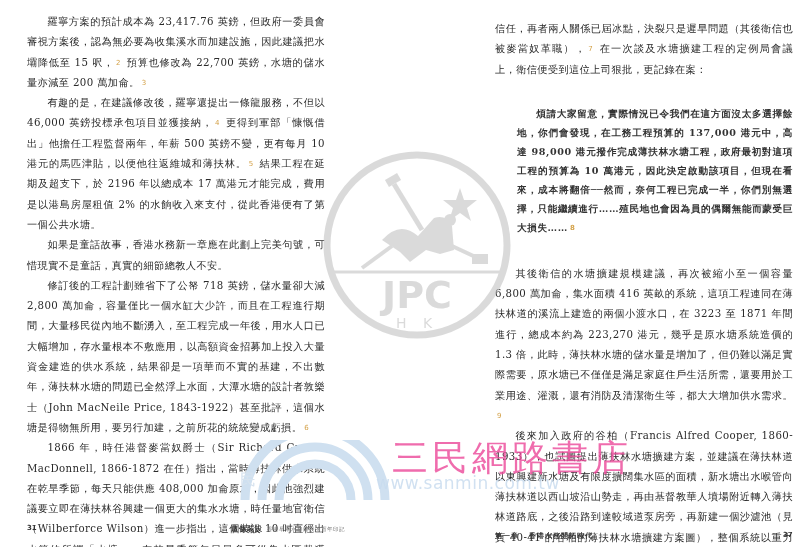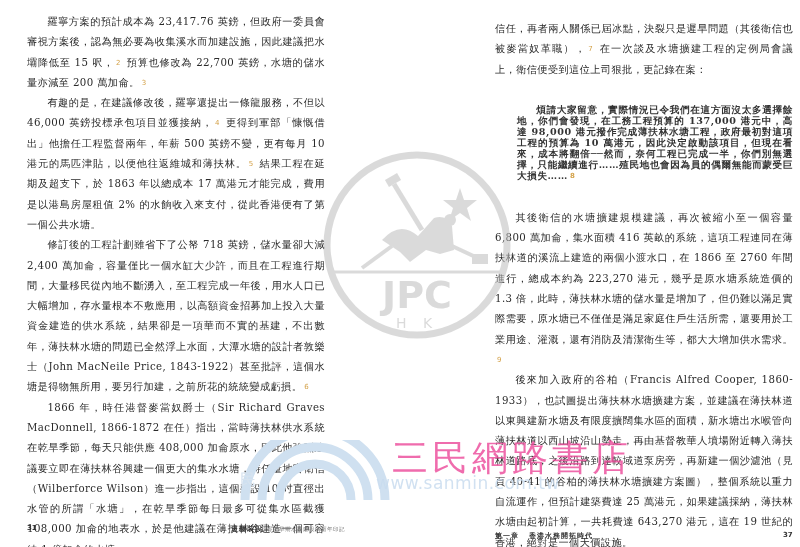--- a/index.html
+++ b/index.html
@@ -11,21 +11,21 @@
   .col { position:absolute; top:12px; }
   .page-left .col { left:27px; width:298px; }
   .page-right .col { left:77px; width:298px; }
   p.para { margin:0; font-size:10.2px; line-height:20.3px; text-align:justify;
            letter-spacing:0.4px; }
   p.indent { text-indent:2em; }
   p.noind { text-indent:0; }
   .fn { color:#d4a24a; font-size:7px; font-family:"DejaVu Sans", sans-serif;
         vertical-align:1px; margin:0 2px; }
   .quote { margin:24px 0 26px 0; padding:0 0 0 22px; }
-  .quote p { margin:0; font-size:9.6px; line-height:11px; letter-spacing:0.6px;
+  .quote p { margin:0; font-size:9.6px; line-height:19px; letter-spacing:0.6px;
              text-align:justify; font-weight:bold; color:#333; }
   .quote p.first { text-indent:2em; }
   .footer { position:absolute; top:524px; font-size:7px; color:#333;
             font-family:"DejaVu Sans", sans-serif; font-weight:bold; }
   .page-left .pno { left:27px; }
   .page-left .running { left:231px; letter-spacing:1px; }
   .page-right .pno { left:365px; }
   .page-right .running { left:77px; letter-spacing:1px; }
   .running .sub { font-weight:normal; color:#777; font-size:5.5px; margin-left:4px; letter-spacing:0.5px; }
   .running .gap { display:inline-block; width:10px; }
@@ -39,40 +39,41 @@
                     font-family:"DejaVu Sans", sans-serif; letter-spacing:0.5px; opacity:0.85; }
   .wm-sanmin .min { position:absolute; left:0px; top:30px; font-size:16px; color:#d7e3ef;
                     font-family:"DejaVu Sans", sans-serif; }
 </style>
 </head>
 <body>
 
 <div class="page page-left">
   <div class="col" id="left-col">
       <p class="para indent"><span>羅寧方案的預計成本為 23,417.76 英鎊，但政府一委員會審視方案後，認為無必要為收集溪水而加建設施，因此建議把水壩降低至 15 呎，</span><span class="fn">2</span><span> 預算也修改為 22,700 英鎊，水塘的儲水量亦減至 200 萬加侖。</span><span class="fn">3</span></p>
-      <p class="para indent"><span>有趣的是，在建議修改後，羅寧還提出一條龍服務，不但以 46,000 英鎊投標承包項目並獲接納，</span><span class="fn">4</span><span> 更得到軍部「慷慨借出」他擔任工程監督兩年，年薪 500 英鎊不變，更有每月 10 港元的馬匹津貼，以便他往返維城和薄扶林。</span><span class="fn">5</span><span> 結果工程在延期及超支下，於 1863 年以總成本 17 萬港元才能完成，費用是以港島房屋租值 2% 的水餉收入來支付，從此香港便有了第一個公共水塘。</span></p>
-      <p class="para indent"><span>修訂後的工程計劃雖省下了公帑 718 英鎊，儲水量卻大減 2,400 萬加侖，容量僅比一個水缸大少許，而且在工程進行期間，大量移民從內地不斷湧入，至工程完成一年後，用水人口已大幅增加，存水量根本不敷應用，以高額資金招募加上投入大量資金建造的供水系統，結果卻是一項華而不實的基建，不出數年，薄扶林水塘的問題已全然浮上水面，大潭水塘的設計者敦樂士（John MacNeile Price, 1843-1922）甚至批評，這個水塘是得物無所用，要另行加建，之前所花的統統變成虧損。</span><span class="fn">6</span></p>
+      <p class="para indent"><span>有趣的是，在建議修改後，羅寧還提出一條龍服務，不但以 46,000 英鎊投標承包項目並獲接納，</span><span class="fn">4</span><span> 更得到軍部「慷慨借出」他擔任工程監督兩年，年薪 500 英鎊不變，更有每月 10 港元的馬匹津貼，以便他往返維城和薄扶林。</span><span class="fn">5</span><span> 結果工程在延期及超支下，於 2196 年以總成本 17 萬港元才能完成，費用是以港島房屋租值 2% 的水餉收入來支付，從此香港便有了第一個公共水塘。</span></p>
+      <p class="para indent"><span>如果是童話故事，香港水務新一章應在此劃上完美句號，可惜現實不是童話，真實的細節總教人不安。</span></p>
+      <p class="para indent"><span>修訂後的工程計劃雖省下了公帑 718 英鎊，儲水量卻大減 2,800 萬加侖，容量僅比一個水缸大少許，而且在工程進行期間，大量移民從內地不斷湧入，至工程完成一年後，用水人口已大幅增加，存水量根本不敷應用，以高額資金招募加上投入大量資金建造的供水系統，結果卻是一項華而不實的基建，不出數年，薄扶林水塘的問題已全然浮上水面，大潭水塘的設計者敦樂士（John MacNeile Price, 1843-1922）甚至批評，這個水塘是得物無所用，要另行加建，之前所花的統統變成虧損。</span><span class="fn">6</span></p>
       <p class="para indent"><span>1866 年，時任港督麥當奴爵士（Sir Richard Graves MacDonnell, 1866-1872 在任）指出，當時薄扶林供水系統在乾旱季節，每天只能供應 408,000 加侖原水，因此他強烈建議要立即在薄扶林谷興建一個更大的集水水塘，時任量地官衛信（Wilberforce Wilson）進一步指出，這個裝設 10 吋直徑出水管的所謂「水塘」，在乾旱季節每日最多可從集水區截獲 108,000 加侖的地表水，於是他建議在薄扶林谷建造一個可容納 1 億加侖的水塘。</span></p>
     </div>
   <div class="footer pno">31</div>
   <div class="footer running">
     <span>這個裝設</span><span class="sub">香港早期水務建設的百年印記</span>
   </div>
 </div>
 
 <div class="page page-right">
   <div class="col">
     <div id="right-before">
         <p class="para noind"><span>信任，再者兩人關係已屆冰點，決裂只是遲早問題（其後衛信也被麥當奴革職），</span><span class="fn">7</span><span> 在一次談及水塘擴建工程的定例局會議上，衛信便受到這位上司狠批，更記錄在案：</span></p>
       </div>
     <div class="quote">
       <p class="first"><span>煩請大家留意，實際情況已令我們在這方面沒太多選擇餘地，你們會發現，在工務工程預算的 137,000 港元中，高達 98,000 港元撥作完成薄扶林水塘工程，政府最初對這項工程的預算為 10 萬港元，因此決定啟動該項目，但現在看來，成本將翻倍──然而，奈何工程已完成一半，你們別無選擇，只能繼續進行……殖民地也會因為員的偶爾無能而蒙受巨大損失……</span><span class="fn">8</span></p>
     </div>
     <div id="right-after">
-        <p class="para indent"><span>其後衛信的水塘擴建規模建議，再次被縮小至一個容量 6,800 萬加侖，集水面積 416 英畝的系統，這項工程連同在薄扶林道的溪流上建造的兩個小渡水口，在 1866 至 2760 年間進行，總成本約為 223,270 港元，幾乎是原水塘系統造價的 1.3 倍，此時，薄扶林水塘的儲水量是增加了，但仍難以滿足實際需要，原水塘已不僅僅是滿足家庭住戶生活所需，還要用於工業用途、灌溉，還有消防及清潔衛生等，都大大增加供水需求。</span><span class="fn">9</span></p>
+        <p class="para indent"><span>其後衛信的水塘擴建規模建議，再次被縮小至一個容量 6,800 萬加侖，集水面積 416 英畝的系統，這項工程連同在薄扶林道的溪流上建造的兩個小渡水口，在 3223 至 1871 年間進行，總成本約為 223,270 港元，幾乎是原水塘系統造價的 1.3 倍，此時，薄扶林水塘的儲水量是增加了，但仍難以滿足實際需要，原水塘已不僅僅是滿足家庭住戶生活所需，還要用於工業用途、灌溉，還有消防及清潔衛生等，都大大增加供水需求。</span><span class="fn">9</span></p>
         <p class="para indent"><span>後來加入政府的谷柏（Francis Alfred Cooper, 1860-1933），也試圖提出薄扶林水塘擴建方案，並建議在薄扶林道以東興建新水塘及有限度擴闊集水區的面積，新水塘出水喉管向薄扶林道以西山坡沿山勢走，再由基督教華人墳場附近轉入薄扶林道路底，之後沿路到達較域道泵房旁，再新建一個沙濾池（見頁 40-41 的谷柏的薄扶林水塘擴建方案圖），整個系統以重力自流運作，但預計建築費達 25 萬港元，如果建議採納，薄扶林水塘由起初計算，一共耗費達 643,270 港元，這在 19 世紀的香港，絕對是一個天價設施。</span></p>
       </div>
   </div>
   <div class="footer running">
     <span>第一章</span><span class="gap"></span><span>香港水務開拓時代</span>
   </div>
   <div class="footer pno">37</div>
 </div>
 
 <div class="wm-logo">

